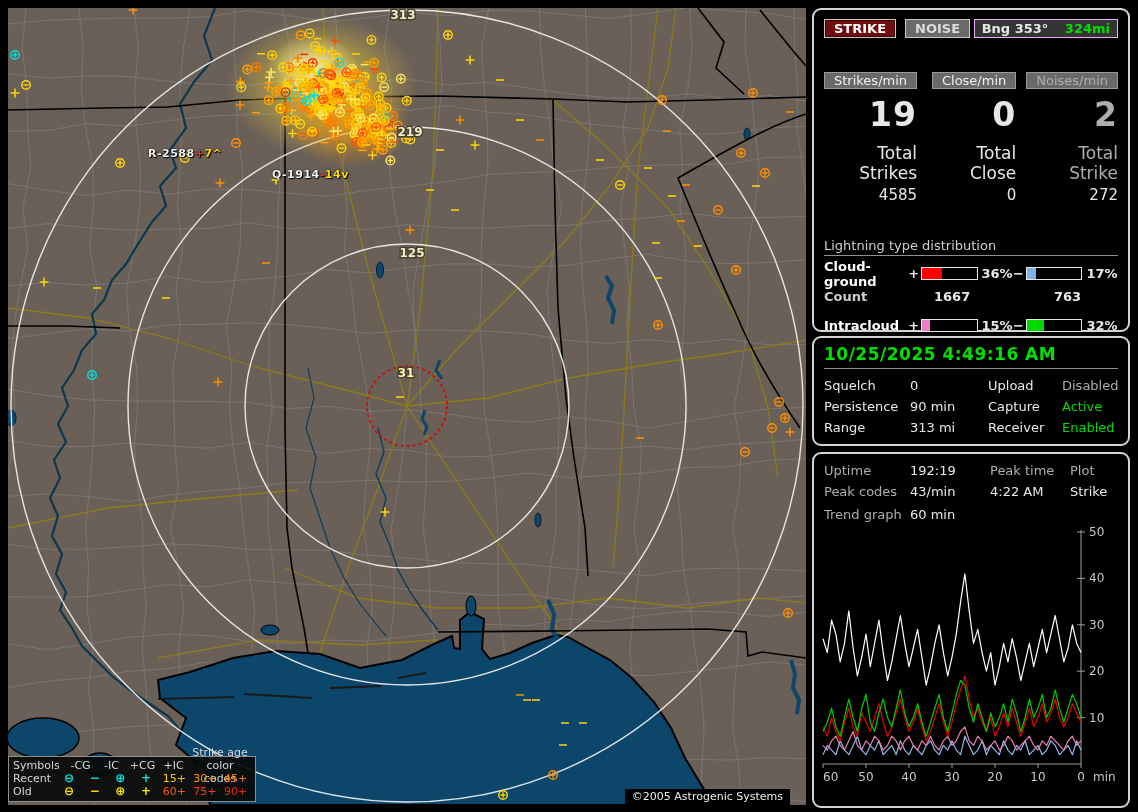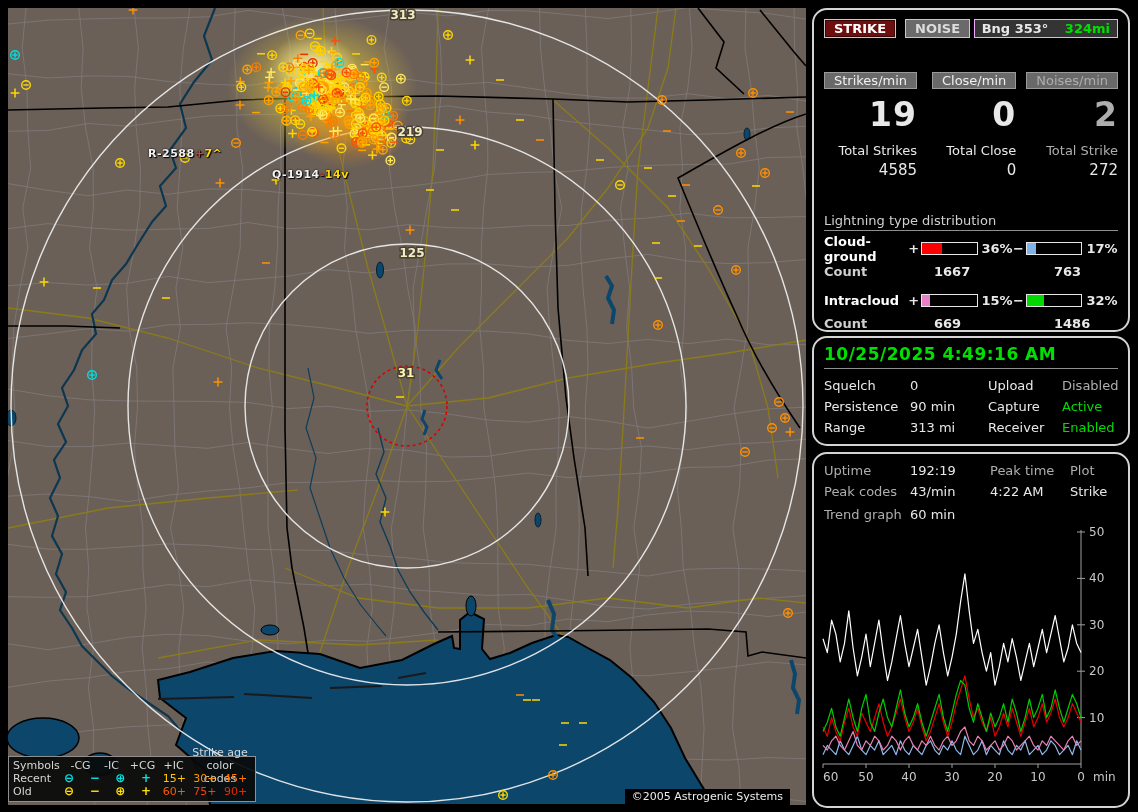--- a/index.html
+++ b/index.html
@@ -12,38 +12,38 @@
   .trac .tid{color:#f2f2f2}.trac .tsep{color:#ff3020}.trac .trt{color:#ffd800}
   #map-legend{position:absolute;left:0;top:748px;width:248px;background:rgba(10,10,10,.93);
       border:1px solid #8f8f8f;font-size:11px;color:#d6d6d6;padding:2px 4px 3px 4px;box-sizing:border-box;line-height:13px;}
   .lgrow{display:flex;align-items:center;height:13px;}
   .lgc0{width:52px}.lgc{width:31px;text-align:center}.lga{width:37px;text-align:center}
   .lgsym{font-size:12px;font-weight:bold}
   #copyright{position:absolute;right:16px;bottom:0;background:#000;color:#ececec;font-size:11px;
       padding:1px 7px 2px 7px;white-space:nowrap;margin-top:28px;}
   
   #sidebar{position:absolute;left:812px;top:4px;width:322px;height:804px;}
-  .panel{position:absolute;left:0;width:318px;border:2px solid #d4d4d4;border-radius:15px;
+  .panel{position:absolute;left:0;width:318px;border:2px solid #d4d4d4;border-radius:9px;
          background:#000;box-sizing:border-box;}
   #box-stats{top:4px;height:324px;}
   #box-status{top:332px;height:110px;}
   #box-session{top:448px;height:356px;}
   .btnrow{display:flex;align-items:center;margin:9px 10px 0 10px;}
   .btn{font-weight:bold;font-size:13px;padding:1px 9px;border:1px solid #c8c8c8;}
   #strike-btn{background:#6e0e0e;color:#fff;box-shadow:inset 0 0 0 1px #3a0606;}
   #noise-btn{background:#6a6a6a;color:#dcdcdc;margin-left:9px;}
   #bng-box{margin-left:auto;background:#343434;border:1px solid #f0abfc;padding:1px 7px;
            font-weight:bold;white-space:nowrap;}
   #bng-box .mi{color:#00e000;margin-left:12px;}
   .cols{display:grid;grid-template-columns:1fr 1fr 1fr;padding:12px 10px;margin-top:22px;column-gap:10px;}
   .col{text-align:right;}
   .chip{display:inline-block;background:#696969;border:1px solid #9a9a9a;color:#f0f0f0;
         font-size:13px;padding:0 9px;margin-bottom:8px;}
   .rate{font-size:33px;font-weight:bold;letter-spacing:1px;line-height:36px;}
-  .tlabel{margin-top:10px;font-size:13px;}
+  .tlabel{margin-top:10px;font-size:17px;}
   .tval{font-size:15px;margin-top:3px;}
   .dim{color:#aeaeae;}
   .green{color:#00dd00;}
   #dist{padding:0 10px;margin-top:22px;}
   #dist-title{color:#cfcfcf;border-bottom:1px solid #8f8f8f;padding-bottom:2px;margin-bottom:9px;}
   .drow{display:flex;align-items:center;height:17px;margin-bottom:7px;font-weight:bold;}
   .dname{width:96px;color:#fff;}
   .dsign{width:12px;text-align:center;color:#e8e8e8;}
   .bar{width:62px;height:11px;border:1px solid #e6e6e6;background:#000;position:relative;margin:0 4px 0 2px;}
   .bar .fill{position:absolute;left:0;top:0;bottom:0;}

